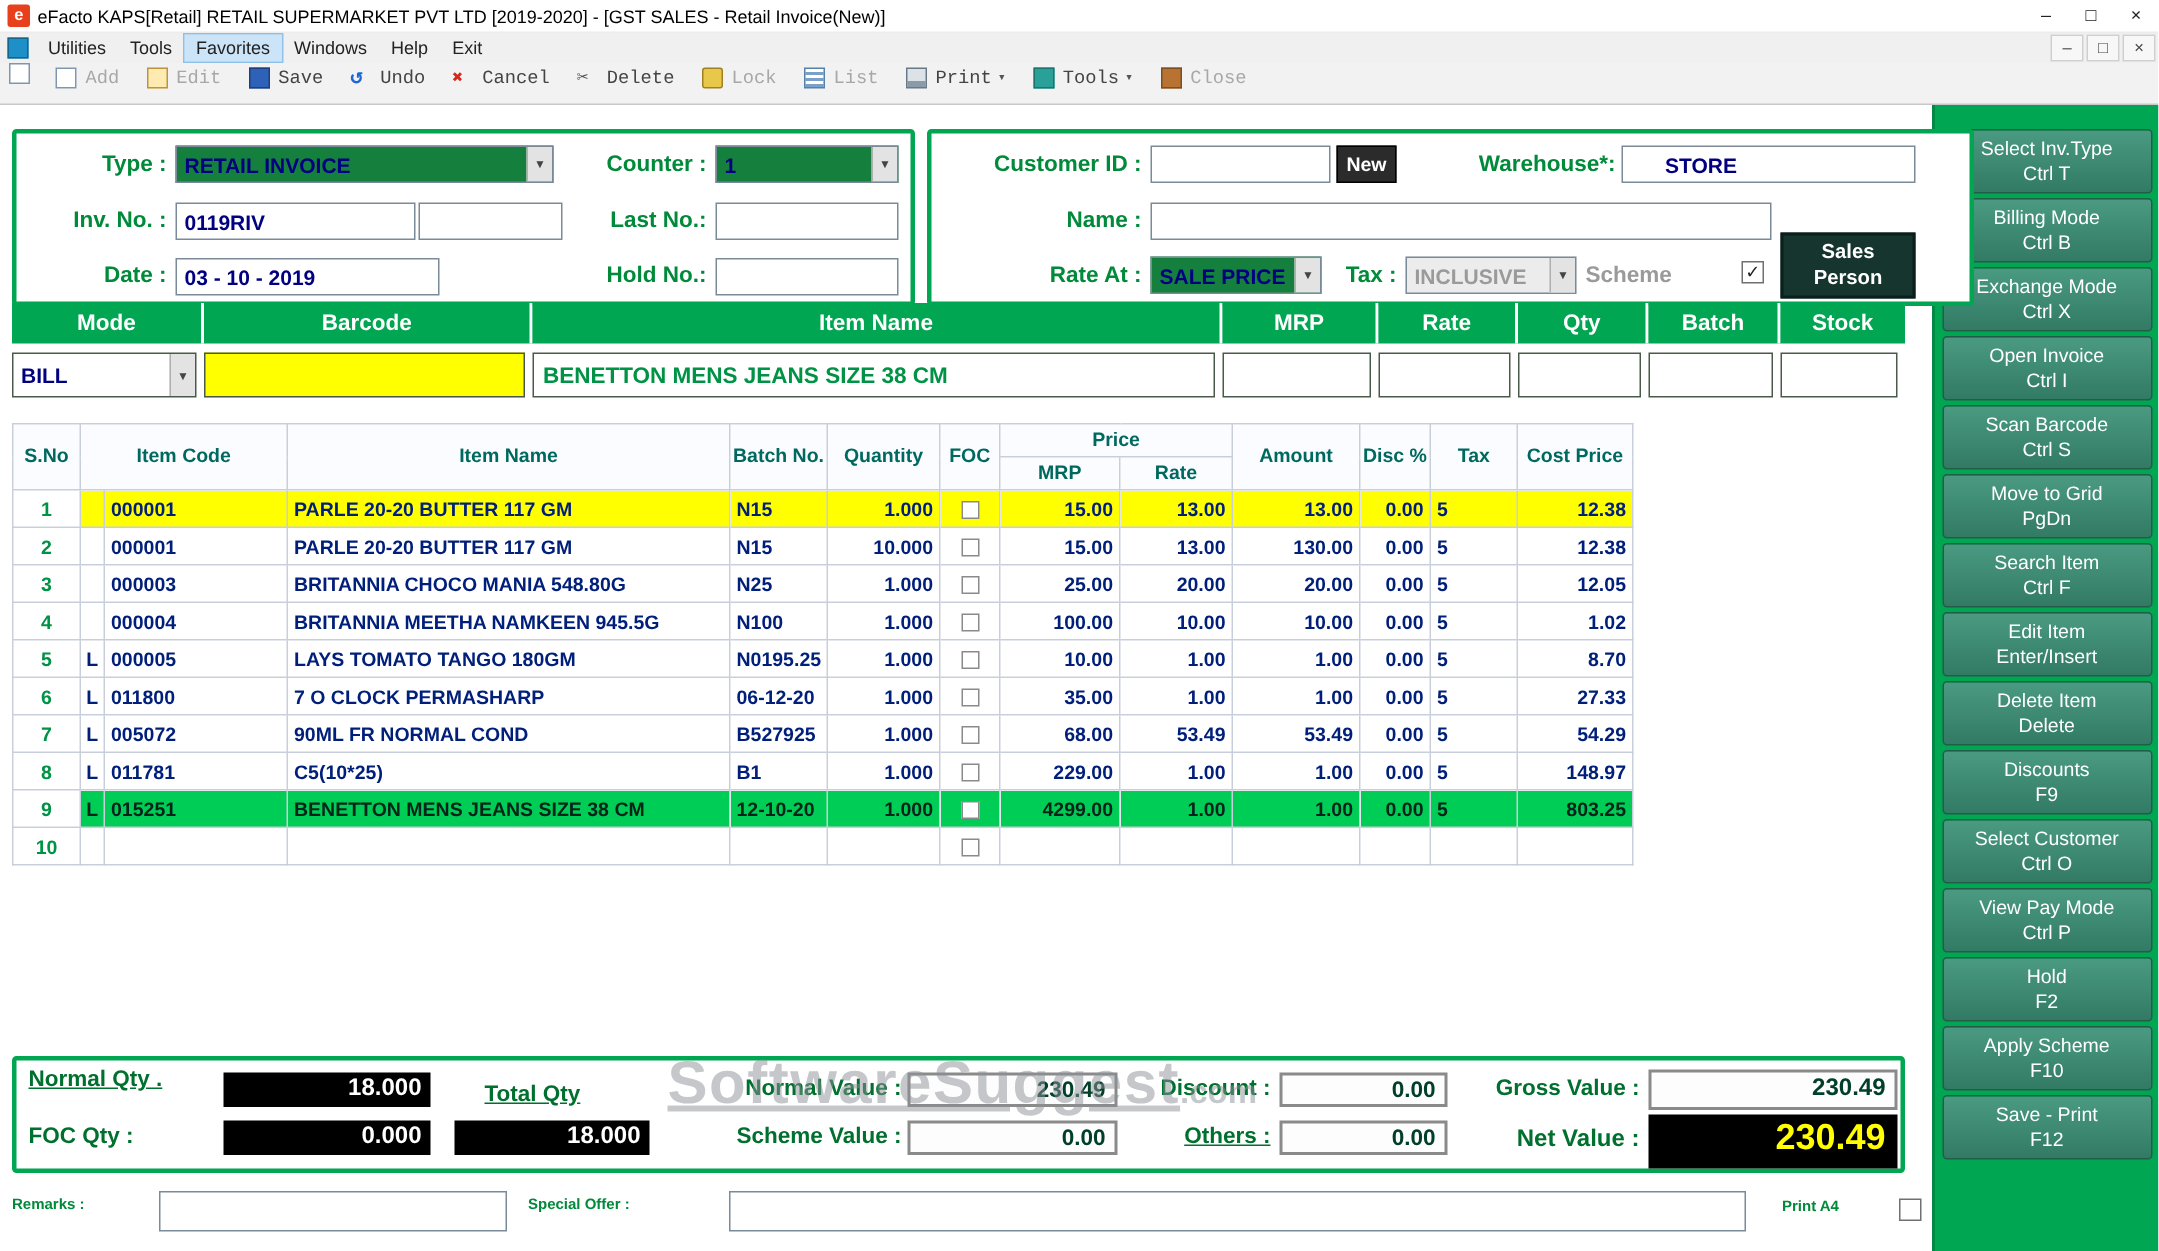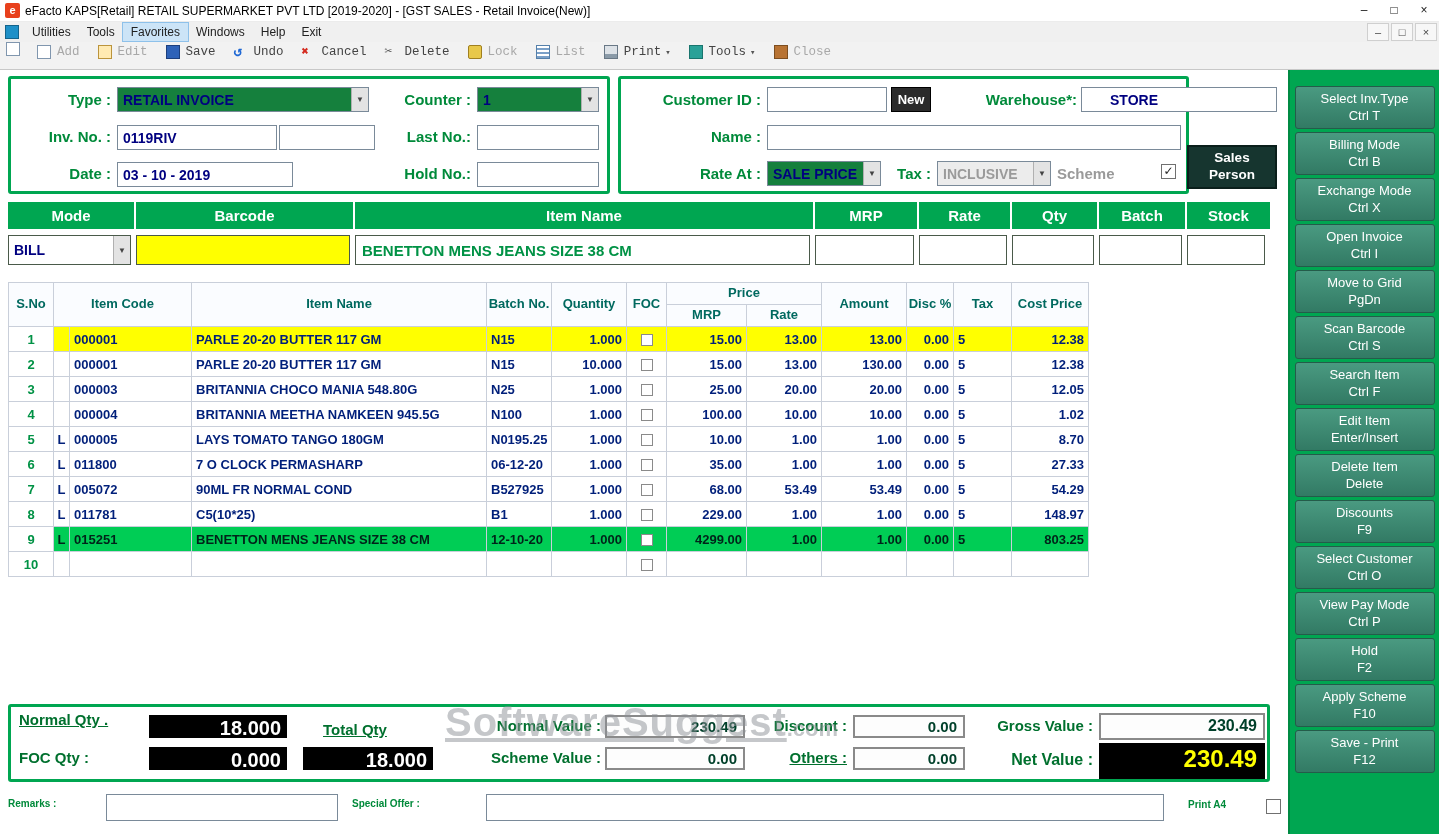--- a/index.html
+++ b/index.html
@@ -39,21 +39,21 @@
   .tools-icon{background:#2aa198;border:1px solid #19756e;}
   .close-door-icon{background:#b87333;border:1px solid #7d4e20;}
 
   
   .main{display:flex;height:764px;}
   .content{width:1288px;position:relative;background:#fff;}
   .sidebar{width:151px;background:#00a651;border-left:2px solid #008a43;display:flex;flex-direction:column;align-items:center;padding-top:16px;gap:3px;}
   .side-btn{width:140px;height:43px;background:linear-gradient(180deg,#4a9a81,#327a64);border:1px solid #245c4a;border-radius:3px;color:#fff;font-size:13px;display:flex;flex-direction:column;align-items:center;justify-content:center;line-height:1.25;text-align:center;}
 
   
-  .form-wrap{position:absolute;top:6px;left:8px;width:1181px;height:118px;display:flex;gap:8px;justify-content:flex-end;}
+  .form-wrap{position:absolute;top:16px;left:8px;width:1308px;height:118px;display:flex;gap:8px;justify-content:flex-end;}
   .box{border:3px solid #00a651;border-radius:3px;position:relative;background:#fff;height:118px;}
   .box-left{width:602px;}
   .box-right{flex:1;}
   .flbl{position:absolute;color:#008a3a;font-size:15px;font-weight:bold;text-align:right;white-space:nowrap;}
   .ffield{position:absolute;border:1px solid #7a8a99;background:#fff;height:25px;font-size:14px;font-weight:bold;color:#000080;padding:0 5px;display:flex;align-items:center;}
   input.ffield{font-family:inherit;}
   .fselect{position:absolute;border:1px solid #7a8a99;background:#15803d;height:25px;display:flex;align-items:center;justify-content:space-between;padding-left:5px;font-size:14px;font-weight:bold;color:#000080;}
   .dd{width:17px;height:100%;background:#e3e3e3;border-left:1px solid #b0b0b0;display:flex;align-items:center;justify-content:center;font-size:8px;color:#444;flex:none;}
   .fselect.disabled{background:#ececec;color:#9a9a9a;}
   .newbtn{position:absolute;background:#2b2b2b;color:#fff;font-size:13px;font-weight:bold;height:25px;display:flex;align-items:center;justify-content:center;border:1px solid #000;}
@@ -85,21 +85,21 @@
   td.num{text-align:right;}
   td.c-foc{text-align:center;padding:0;}
   .foc-box{display:inline-block;width:12px;height:12px;border:1px solid #8a8a8a;background:#fff;vertical-align:middle;}
   tr.hl-yellow td.hlc{background:#ffff00;}
   tr.hl-green td.hlc{background:#00cd55;color:#00231a;}
 
   
   .summary{position:absolute;top:634px;left:8px;width:1262px;height:78px;border:3px solid #00a651;border-radius:3px;background:#fff;}
   .slbl{position:absolute;color:#00702e;font-size:15px;font-weight:bold;white-space:nowrap;}
   .slbl.ul{text-decoration:underline;}
-  .blackbox{position:absolute;background:#000;color:#fff;font-size:20px;font-weight:bold;text-align:right;padding:2px 6px 0 0;height:23px;}
+  .blackbox{position:absolute;background:#000;color:#fff;font-size:16px;font-weight:bold;text-align:right;padding:2px 6px 0 0;height:23px;}
   .whitebox{position:absolute;background:#fdfdfd;border:2px solid #8a8a8a;color:#00402a;font-size:15px;font-weight:bold;text-align:right;padding:1px 6px 0 0;height:23px;}
   .grossbox{height:27px;font-size:16px;padding-top:2px;}
   .netbox{position:absolute;background:#000;color:#ffff00;font-size:24px;font-weight:bold;text-align:right;padding:2px 8px 0 0;height:36px;}
   .netlbl{font-size:16px;}
 
   
   .footer{position:absolute;top:722px;left:8px;width:1276px;height:34px;}
   .footlbl{position:absolute;color:#008a3a;font-size:10px;font-weight:bold;white-space:nowrap;}
   .footinput{position:absolute;height:27px;border:1px solid #7a8a99;background:#fff;font-size:13px;padding:0 5px;font-family:inherit;}
 
@@ -509,26 +509,26 @@
       </div>
       <div class="side-btn">
         <div class="sb-l1">Exchange Mode</div>
         <div class="sb-l2">Ctrl X</div>
       </div>
       <div class="side-btn">
         <div class="sb-l1">Open Invoice</div>
         <div class="sb-l2">Ctrl I</div>
       </div>
       <div class="side-btn">
+        <div class="sb-l1">Scan Barcode</div>
+        <div class="sb-l2">Ctrl S</div>
+      </div>
+      <div class="side-btn">
         <div class="sb-l1">Move to Grid</div>
         <div class="sb-l2">PgDn</div>
-      </div>
-      <div class="side-btn">
-        <div class="sb-l1">Scan Barcode</div>
-        <div class="sb-l2">Ctrl S</div>
       </div>
       <div class="side-btn">
         <div class="sb-l1">Search Item</div>
         <div class="sb-l2">Ctrl F</div>
       </div>
       <div class="side-btn">
         <div class="sb-l1">Edit Item</div>
         <div class="sb-l2">Enter/Insert</div>
       </div>
       <div class="side-btn">

